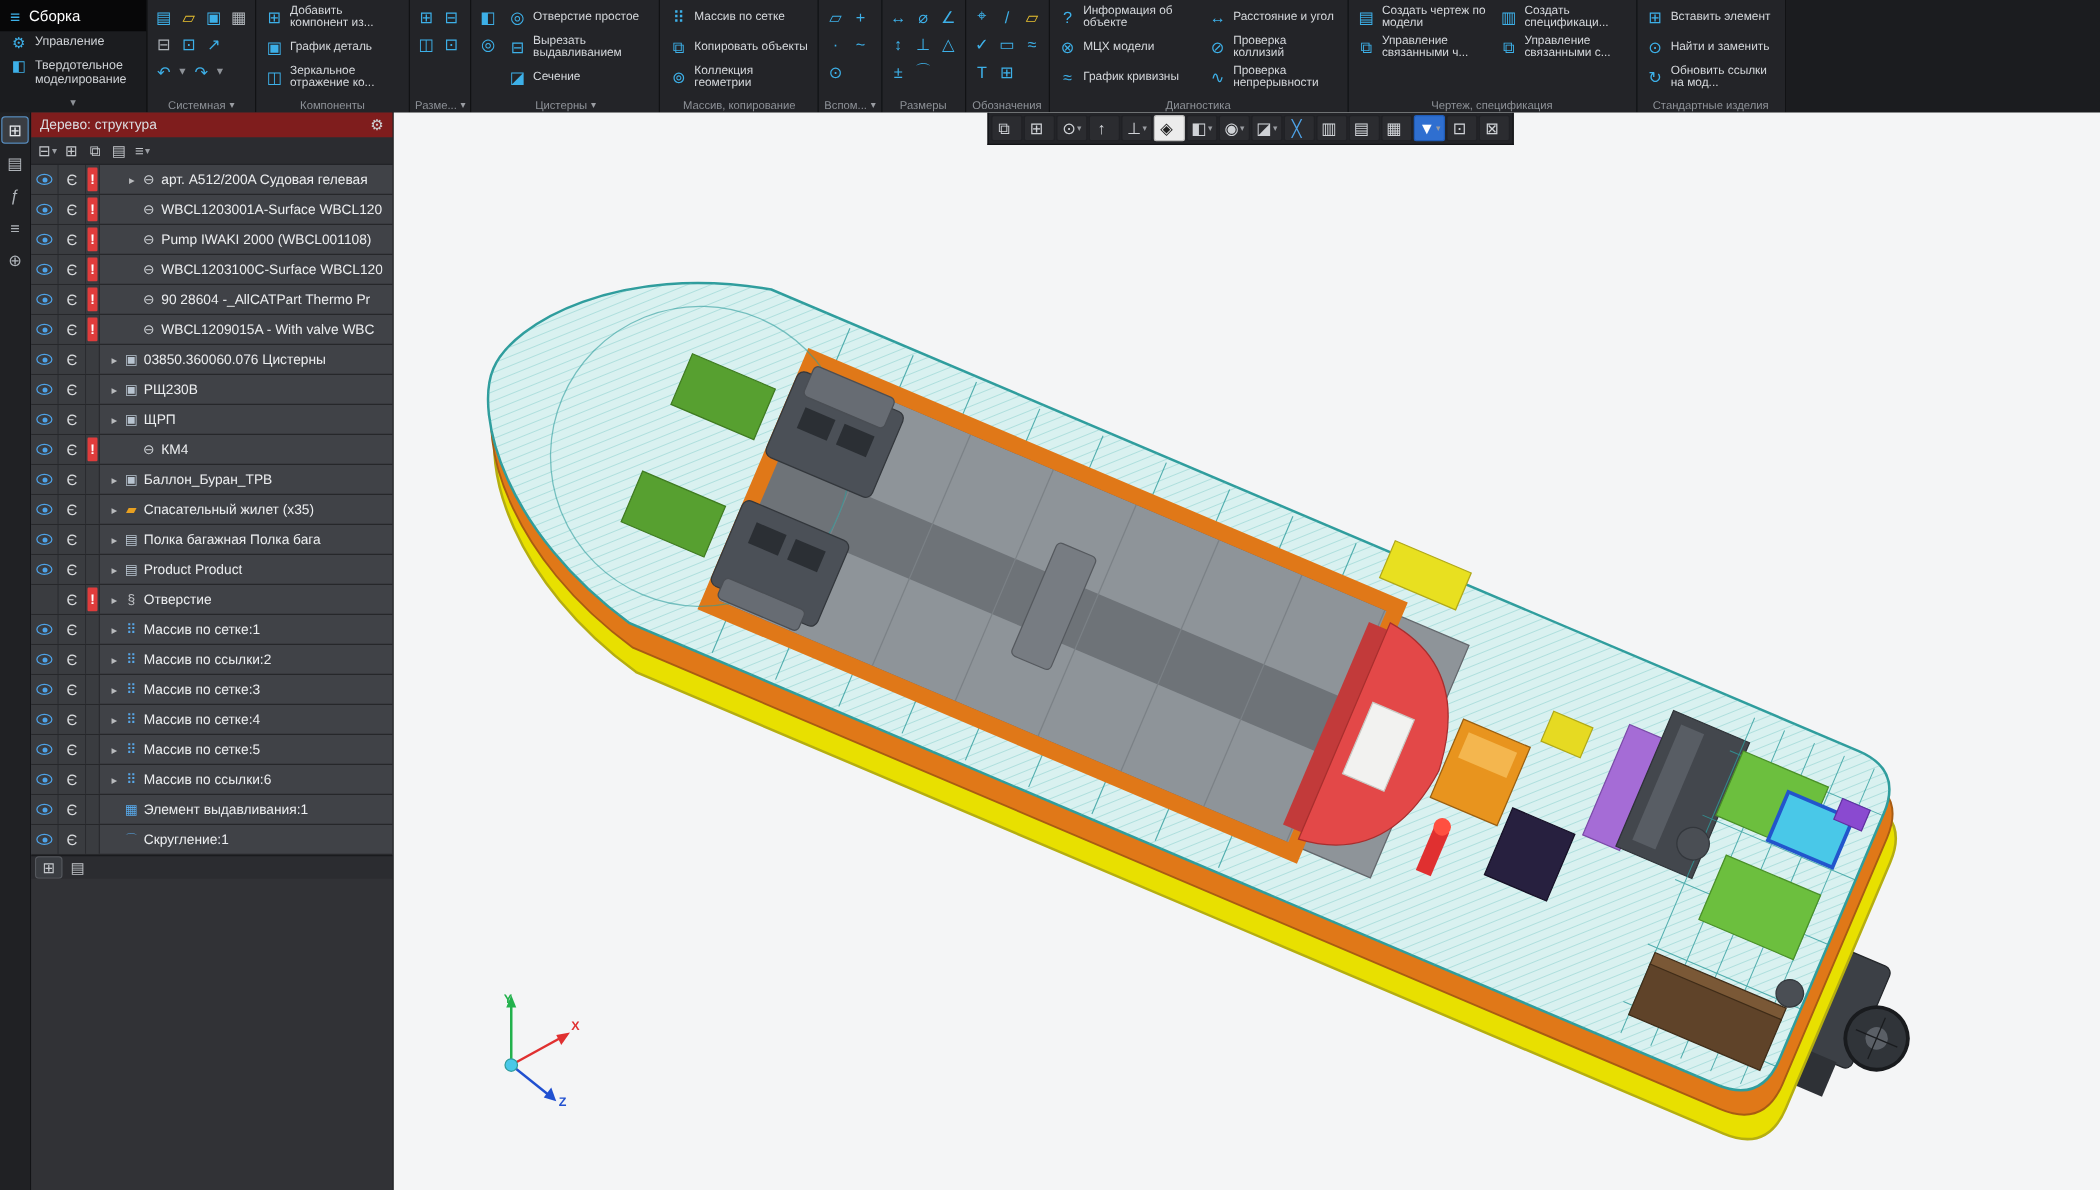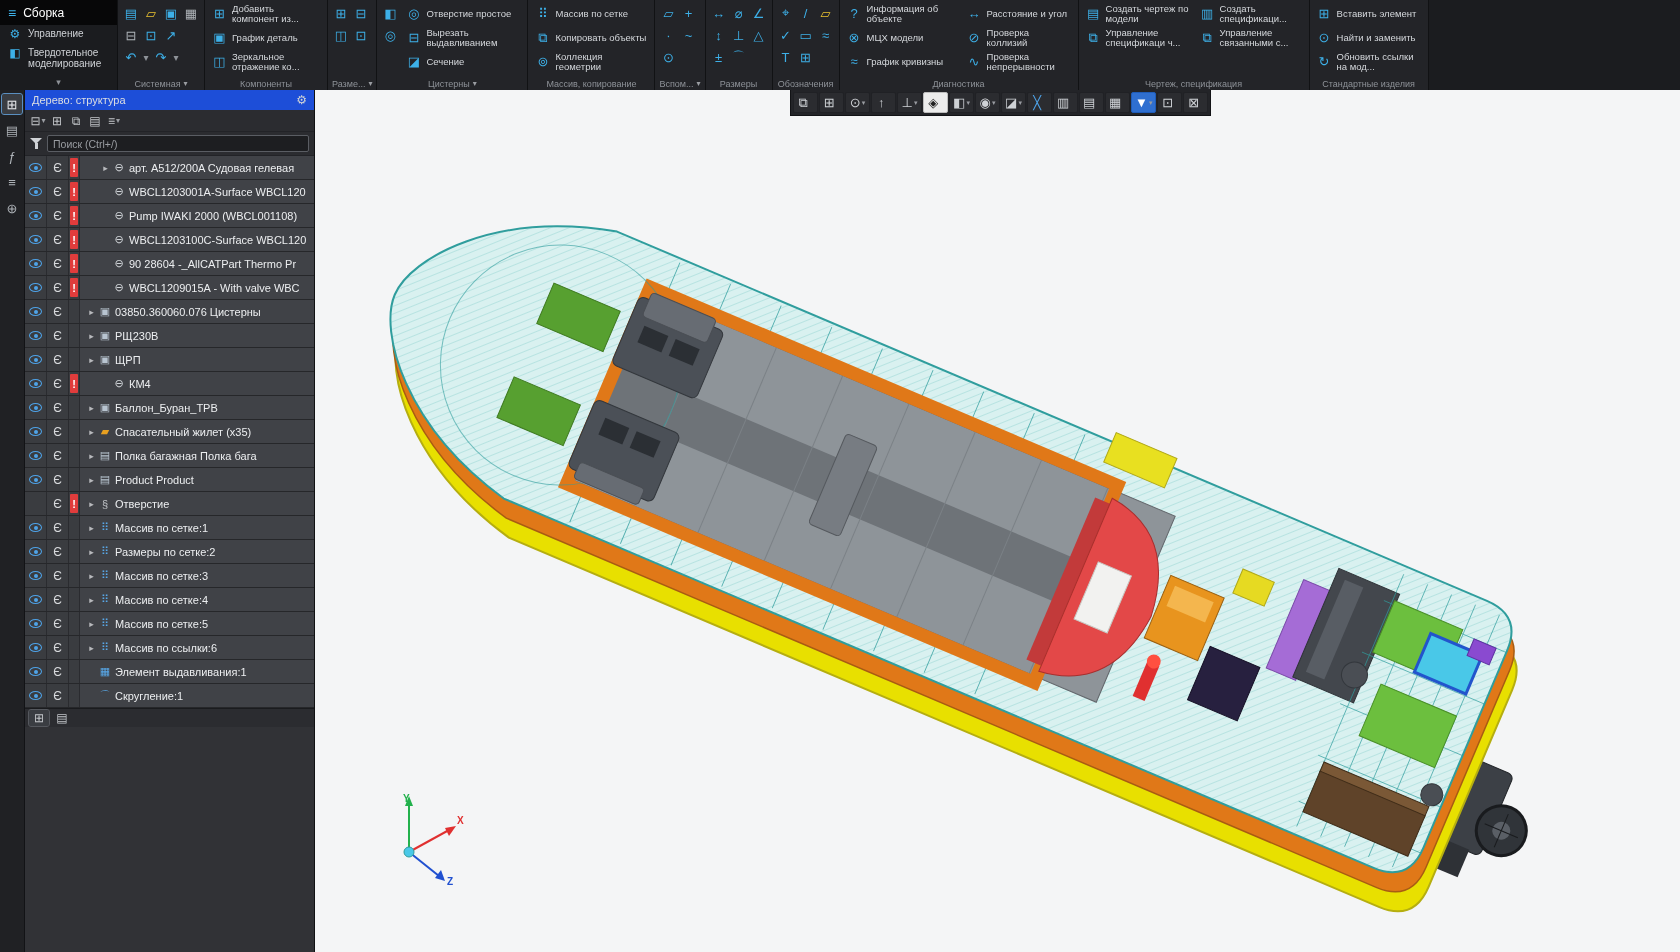--- a/index.html
+++ b/index.html
@@ -35,21 +35,21 @@
 
   
   .main { display:flex; height:862px; }
   .rail { width:25px; background:#202124; border-right:1px solid #121316; display:flex; flex-direction:column;
           align-items:center; padding-top:4px; gap:6px; }
   .rail .rlic { width:20px; height:20px; display:flex; align-items:center; justify-content:center;
                 color:#aeb3b8; font-size:13px; border-radius:2px; }
   .rail .rlic.active { background:#3a3d42; outline:1px solid #5a8fc0; color:#e8eaec; }
 
   .tree { width:290px; background:#313236; display:flex; flex-direction:column; border-right:1px solid #101113; }
-  .tree-header { height:20px; background:#1d4ed8; font-size:11px; color:#dcdee2; display:flex; align-items:center;
+  .tree-header { height:20px; background:#7f1d1d; font-size:11px; color:#dcdee2; display:flex; align-items:center;
                  justify-content:space-between; padding:0 7px;gap:24px; }
   .gear { color:#cfd2d6; font-size:12px; }
   .tree-tools { height:22px; display:flex; align-items:center; gap:1px; padding:0 4px; background:#2b2c30;
                 border-bottom:1px solid #222327; }
   .ttool { height:18px; min-width:18px; display:flex; align-items:center; justify-content:center; gap:1px;
            color:#c3c6ca; font-size:12px; }
   .tcaret { font-size:8px; color:#9a9da2; }
   .search-row { height:24px; display:flex; align-items:center; gap:5px; padding:3px 5px; background:#2b2c30;
                 border-bottom:1px solid #222327; }
   .funnel { position:relative; width:12px; height:11px; flex:0 0 12px; }
@@ -343,21 +343,21 @@
 
   <div class="grp">
     <div class="grp-body">
       <div class="rcol" style="width:112px;">
         <button class="rbtn">
           <span class="ric">▤</span>
           <span class="txt">Создать чертеж по модели</span>
           </button>
         <button class="rbtn">
           <span class="ric">⧉</span>
-          <span class="txt">Управление спецификаци ч...</span>
+          <span class="txt">Управление связанными ч...</span>
           </button>
       </div>
       <div class="rcol" style="width:110px;">
         <button class="rbtn">
           <span class="ric">▥</span>
           <span class="txt">Создать спецификаци...</span>
           </button>
         <button class="rbtn">
           <span class="ric">⧉</span>
           <span class="txt">Управление связанными с...</span>
@@ -409,24 +409,20 @@
       <span>Дерево: структура</span>
       <button class="gear">⚙</button>
     </div>
     <div class="tree-tools">
       <button class="ttool">⊟<span class="tcaret">▾</span></button>
       <button class="ttool">⊞</button>
       <button class="ttool">⧉</button>
       <button class="ttool">▤</button>
       <button class="ttool">≡<span class="tcaret">▾</span></button>
     </div>
-    <div class="search-row">
-      <span class="funnel"></span>
-      <input class="search-input" readonly="" placeholder="Поиск (Ctrl+/)" style="">
-    </div>
 
     <div class="tree-rows">
 
     <div class="trow">
           <span class="cell">
             <span class="eyeshape"></span>
           </span>
           <span class="cell eps">Є</span>
           <span class="warncell">
             <span class="warnbar">!</span>
@@ -635,21 +631,21 @@
           <span class="cell">
             <span class="eyeshape"></span>
           </span>
           <span class="cell eps">Є</span>
           <span class="warncell">
             <span class="warnbar" style="visibility: hidden;">!</span>
           </span>
           <span class="tsp" style="width: 6px;"></span>
           <span class="tarrow">▸</span>
           <span class="ticon" style="color: rgb(88, 168, 232);">⠿</span>
-          <span class="tlabel">Размеры по сетке:2</span>
+          <span class="tlabel">Массив по ссылки:2</span>
         </div>
         <div class="trow">
           <span class="cell">
             <span class="eyeshape"></span>
           </span>
           <span class="cell eps">Є</span>
           <span class="warncell">
             <span class="warnbar" style="visibility: hidden;">!</span>
           </span>
           <span class="tsp" style="width: 6px;"></span>

